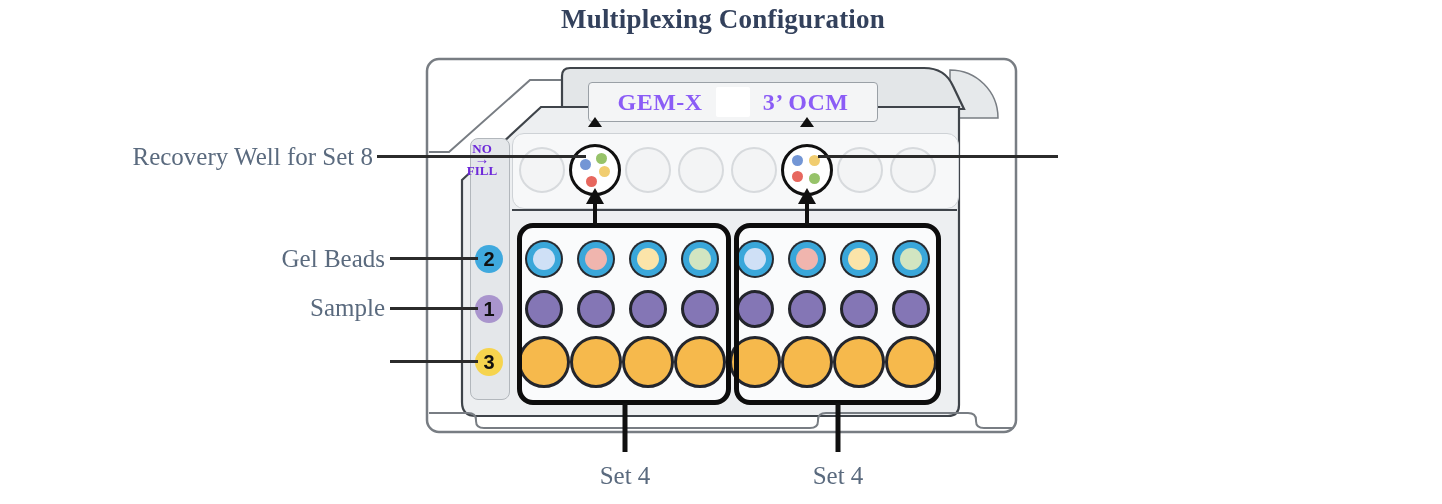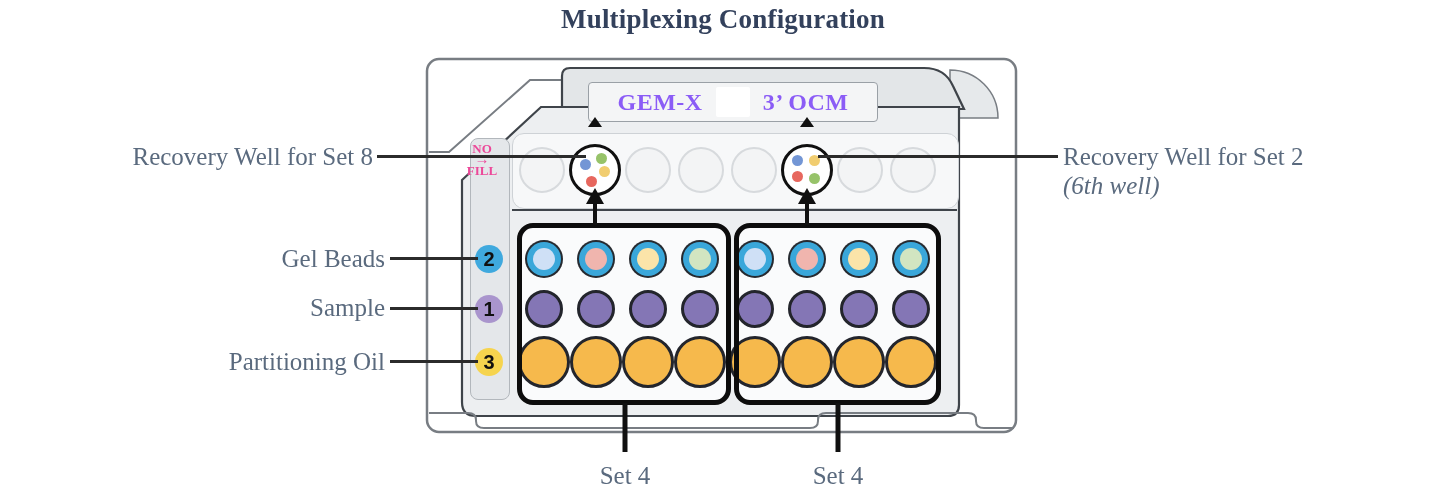--- a/index.html
+++ b/index.html
@@ -38,21 +38,21 @@
   .gel{position:absolute;width:22px;height:22px;border-radius:50%;z-index:2;}
   .sample-c{position:absolute;width:38px;height:38px;border-radius:50%;
     border:3px solid #23252c;box-sizing:border-box;z-index:2;}
   .oil-c{position:absolute;width:52px;height:52px;border-radius:50%;
     border:3px solid #23252c;box-sizing:border-box;z-index:2;}
   .badge{position:absolute;width:28px;height:28px;border-radius:50%;z-index:2;
     display:flex;align-items:center;justify-content:center;
     font-size:20px;font-weight:bold;color:#101010;}
 
   
-  #no-fill{left:461px;top:142px;width:42px;text-align:center;z-index:2;color:#ec4899;
+  #no-fill{left:461px;top:142px;width:42px;text-align:center;z-index:2;color:#6d28d9;
     font-weight:800;font-size:13px;line-height:13px;}
   #no-fill .arrow{font-size:15px;line-height:9px;font-weight:bold;display:block;}
 
   
   .ann-line{position:absolute;height:2.5px;background:#2b2b2b;z-index:4;}
   #line-rec1{left:377px;top:155px;width:209px;}
   #line-rec2{left:818px;top:155px;width:240px;}
   #line-gel{left:390px;top:257px;width:88px;}
   #line-sample{left:390px;top:307px;width:88px;}
   #line-oil{left:390px;top:360px;width:88px;}
@@ -124,27 +124,22 @@
   <div class="ann-line" id="line-rec2"></div>
   <div class="ann-line" id="line-gel"></div>
   <div class="ann-line" id="line-sample"></div>
   <div class="ann-line" id="line-oil"></div>
 
   <div class="abs ann" id="page-title">Multiplexing Configuration</div>
 
   <div class="abs ann" id="rec1-label">
     <div>Recovery Well for Set 8</div>
   </div>
-  <div class="abs ann" id="rec2-label">
-    <div>Recovery Well for Set 2</div>
-    <div class="it">(6th well)</div>
-  </div>
   <div class="abs ann" id="gel-label">Gel Beads</div>
   <div class="abs ann" id="sample-label">Sample</div>
-  <div class="abs ann" id="oil-label">Partitioning Oil</div>
   <div class="abs ann" id="set1-label">Set 4</div>
   <div class="abs ann" id="set2-label">Set 4</div>
 
 <div class="well plain" style="left: 519px; top: 147px;"></div>
     <div class="well hi" style="left: 569px; top: 144px;">
       <div class="dot" style="background: rgb(115, 150, 213); left: 8px; top: 12px;"></div>
       <div class="dot" style="background: rgb(151, 195, 106); left: 24px; top: 6px;"></div>
       <div class="dot" style="background: rgb(241, 205, 112); left: 27px; top: 19px;"></div>
       <div class="dot" style="background: rgb(231, 103, 94); left: 14px; top: 29px;"></div>
     </div>

